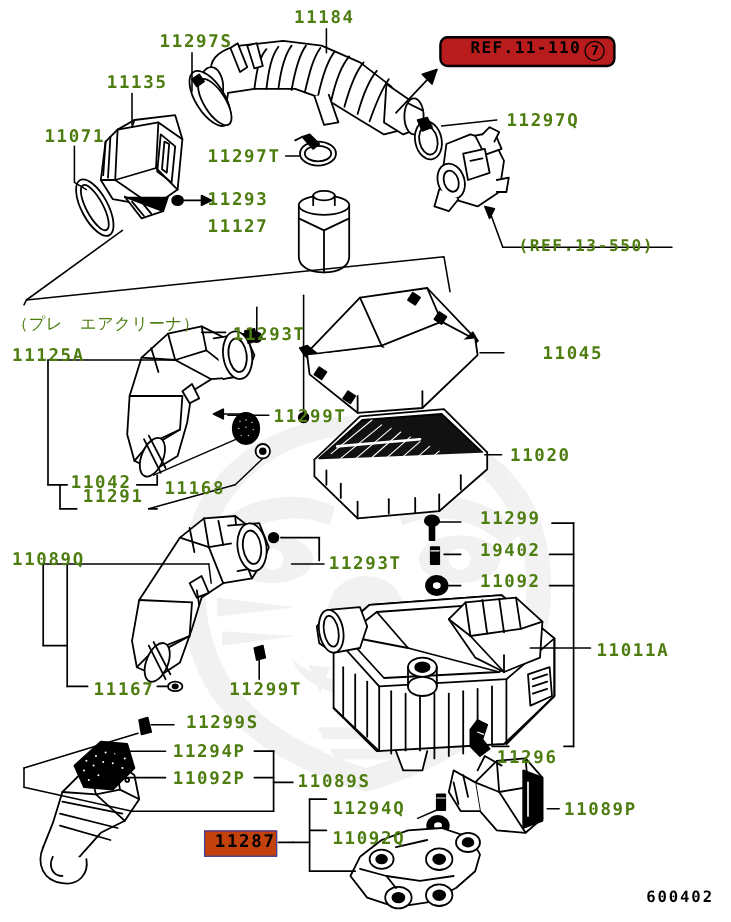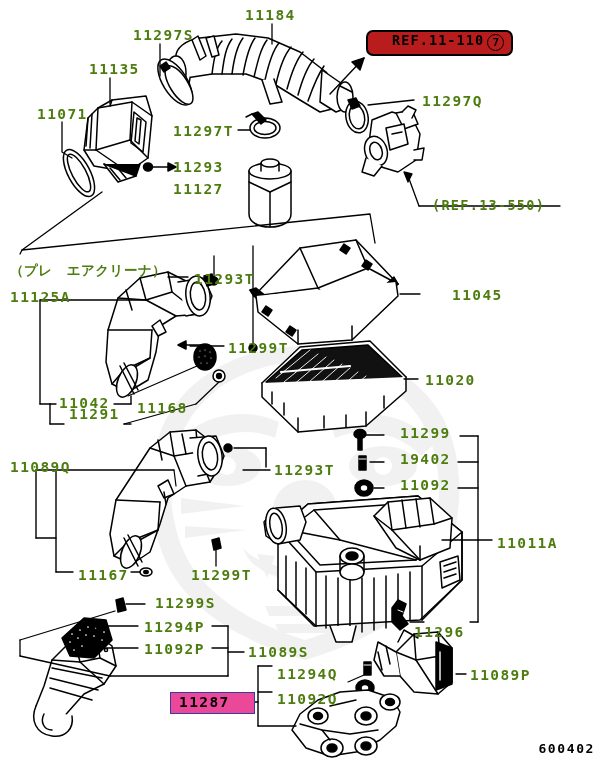--- a/index.html
+++ b/index.html
@@ -36,31 +36,31 @@
     font-weight:700;
     letter-spacing:1.4px;
     color:#4d7c0f;
     white-space:nowrap;
     line-height:1;
   }
   .lbl.jp{
     font-family:"DejaVu Sans","Liberation Sans",sans-serif;
     font-size:13.5px;
     letter-spacing:.5px;
-    font-weight:700;
+    font-weight:400;
   }
   .lbl.ref{
     font-size:13.5px;
     letter-spacing:1.3px;
   }
   
   .hl{
     position:absolute;
-    padding:2px 24px 3px 8px;
-    background:#ec4899;
+    padding:2px 0 3px 8px;
+    background:#c2410c;
     border:1.5px solid #3c3ca0;
     font-family:"DejaVu Sans Mono","Liberation Mono",monospace;
     font-size:14.5px;
     font-weight:700;
     letter-spacing:1.4px;
     color:#000;
     line-height:1;
     white-space:nowrap;
   }
   

